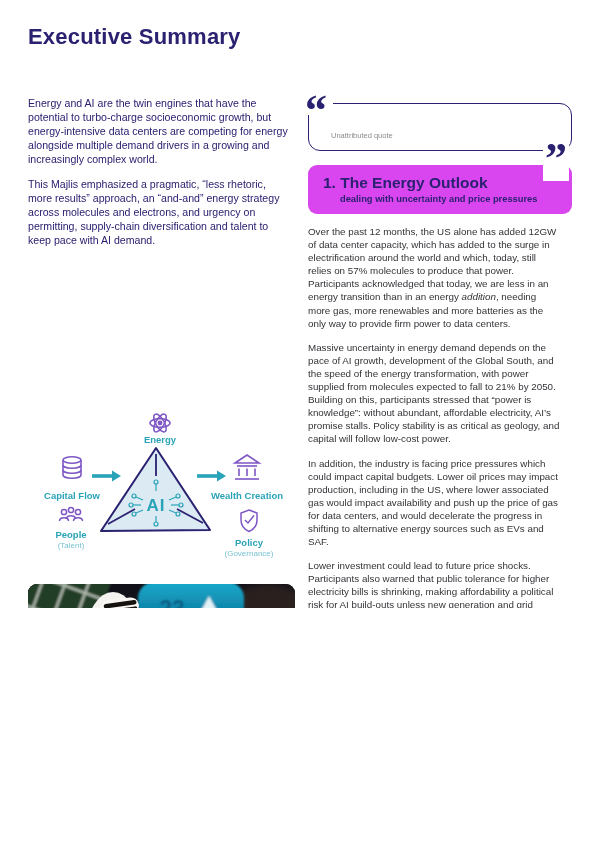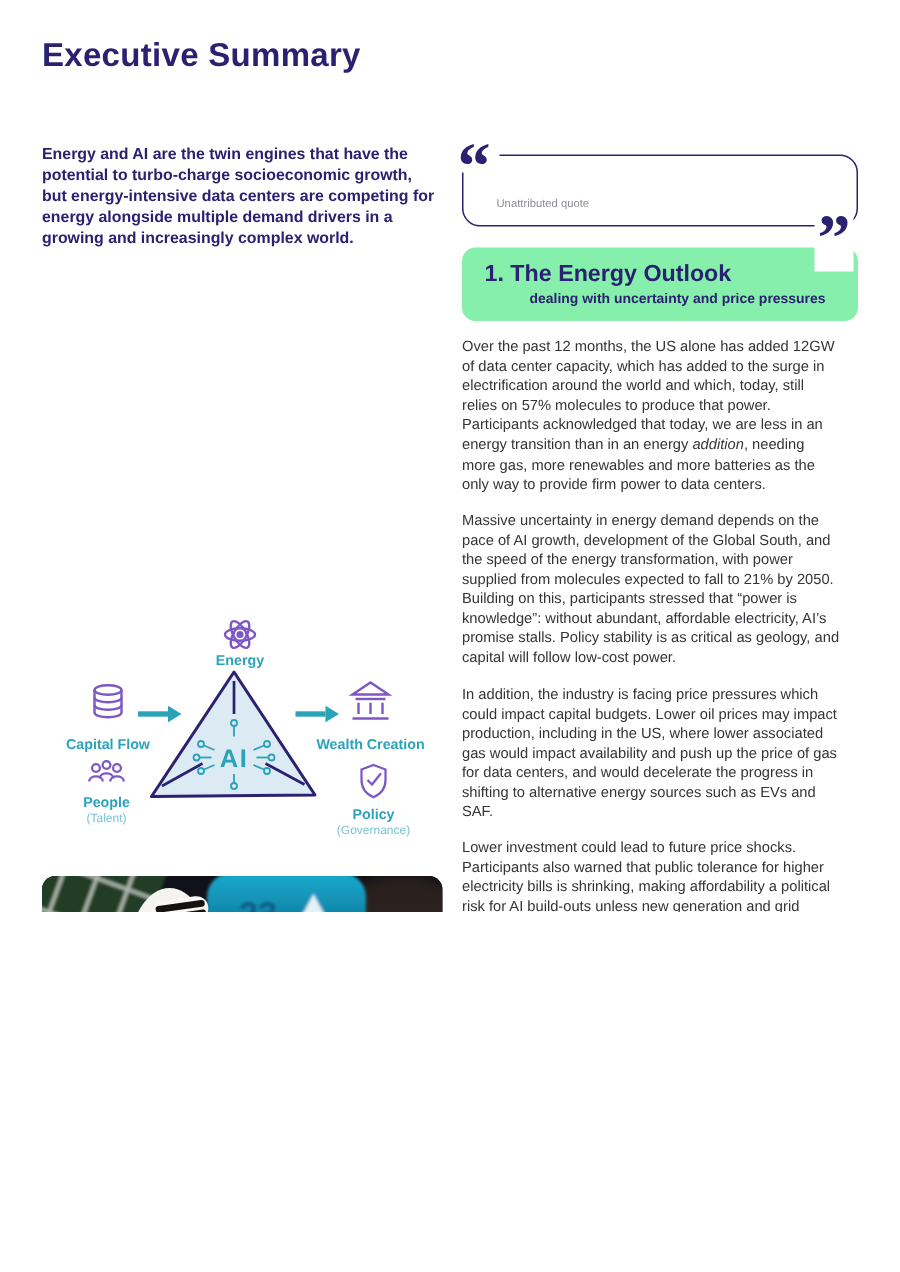--- a/index.html
+++ b/index.html
@@ -2,54 +2,55 @@
 <html><head>
 <meta charset="utf-8">
 <style>
   html,body{margin:0;padding:0;background:#fff;}
   .page{position:relative;width:600px;height:608px;background:#ffffff;overflow:hidden;
         font-family:"Liberation Sans","DejaVu Sans",sans-serif;padding-left:16px;}
   .page-title{position:absolute;left:28px;top:24px;font-size:22px;font-weight:bold;
         color:#2a2170;letter-spacing:.2px;margin:0;}
   
   .col-left{position:absolute;left:28px;top:96px;width:263px;}
-  .lead{margin:0 0 11px 0;font-size:10.6px;line-height:14px;font-weight:bold;color:#2a2170;}
+  .lead{margin:0 0 11px 0;font-size:10.6px;line-height:14px;font-weight:normal;color:#2a2170;}
   .diagram{position:absolute;left:28px;top:410px;width:262px;height:190px;}
   .photo{position:absolute;left:28px;top:584px;width:267px;height:216px;border-radius:9px;
         overflow:hidden;background:#16151e;}
   
   .col-right{position:absolute;left:308px;top:103px;width:264px;}
   .quote-box{position:relative;border:1.6px solid #2a2170;border-radius:12px;
         padding:20px 20px 10px 22px;}
   .qmark{position:absolute;color:#2a2170;font-family:"Liberation Serif","DejaVu Serif",serif;
         font-weight:bold;font-size:44px;line-height:1;background:#fff;}
   .qmark.open{top:-15px;left:-4px;padding:0 6px 0 0;height:26px;overflow:visible;}
   .qmark.close{bottom:-31px;right:2px;padding:0 2px;height:44px;}
   .quote-text{margin:0;font-size:11px;line-height:15.5px;font-style:italic;font-weight:bold;
         color:#7040b8;}
   .attribution{margin-top:7px;font-size:7.5px;color:#8b8b92;padding-right:34px;}
-  .section-heading{margin-top:14px;background:#86efac;border-radius:9px;padding:9px 12px 10px 15px;}
+  .section-heading{margin-top:14px;background:#d946ef;border-radius:9px;padding:9px 12px 10px 15px;}
   .sh-title{font-size:15.5px;font-weight:bold;color:#2a2170;}
-  .sh-subtitle{margin-top:2px;margin-left:30px;font-size:9.3px;font-weight:bold;color:#2a2170;}
+  .sh-subtitle{margin-top:2px;margin-left:17px;font-size:9.3px;font-weight:bold;color:#2a2170;}
   .body-para{margin:11px 12px 0 0;font-size:9.8px;line-height:13.1px;color:#333338;}
   .body-para .it{font-style:italic;}
   
   .footer{position:absolute;left:0;top:829px;width:600px;height:19px;}
   .page-num{position:absolute;left:27px;top:833px;font-size:8.5px;font-weight:bold;color:#ffffff;z-index:2;}
   svg text{font-family:"Liberation Sans","DejaVu Sans",sans-serif;}
 </style>
 </head>
 <body>
 
 <div class="page">
 
   <h1 class="page-title">Executive Summary</h1>
 
   <div class="col-left">
     <p class="lead">Energy and AI are the twin engines that have the potential to turbo-charge socioeconomic growth, but energy-intensive data centers are competing for energy alongside multiple demand drivers in a growing and increasingly complex world.</p>
+    <p class="lead">This Majlis emphasized a pragmatic, “less rhetoric, more results” approach, an “and-and” energy strategy across molecules and electrons, and urgency on permitting, supply-chain diversification and talent to keep pace with AI demand.</p>
   </div>
 
   <div class="diagram">
     <svg width="262" height="190" viewBox="0 0 262 190">
 
       <g stroke="#7e57c5" fill="none" stroke-width="1.6" transform="translate(132,13)">
         <circle r="2.4" fill="#7e57c5" stroke="none"></circle>
         <ellipse rx="10" ry="4.2"></ellipse>
         <ellipse rx="10" ry="4.2" transform="rotate(60)"></ellipse>
         <ellipse rx="10" ry="4.2" transform="rotate(120)"></ellipse>

